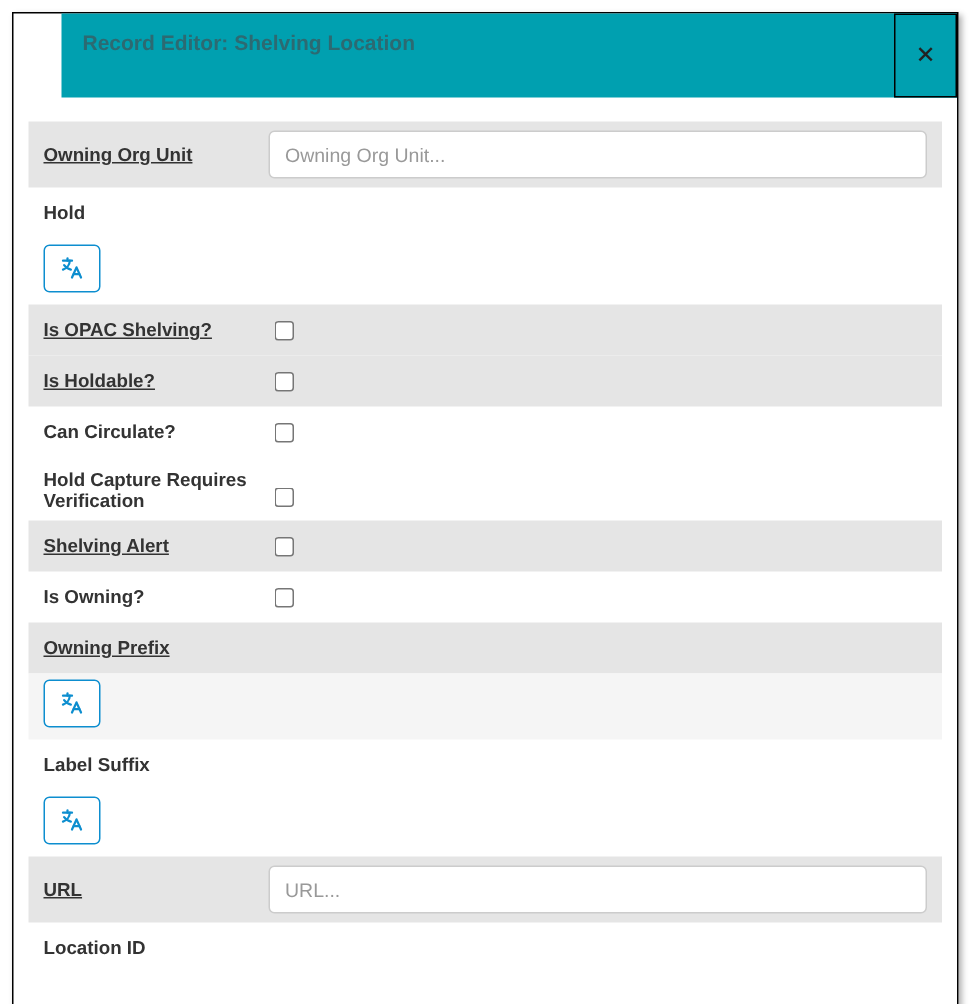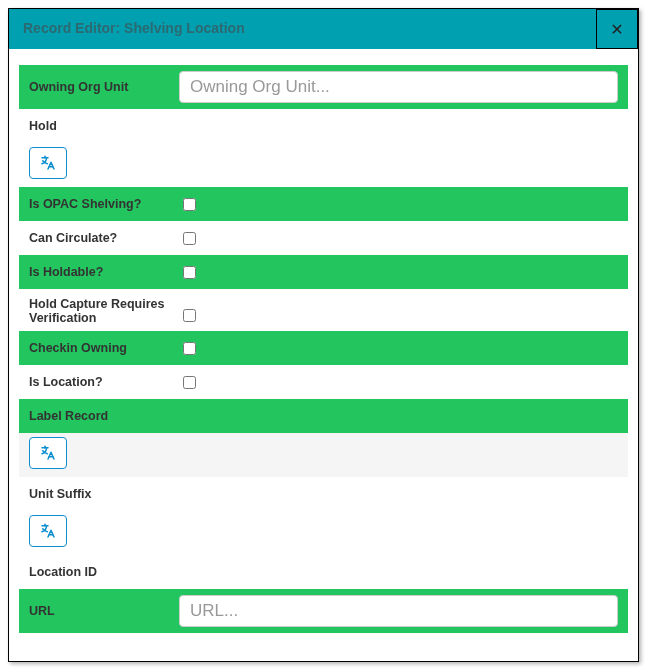--- a/index.html
+++ b/index.html
@@ -15,21 +15,22 @@
     width: 631px;
     border: 1px solid #000;
     box-shadow: 2px 2px 4px rgba(0,0,0,0.3);
     background: #fff;
   }
   .header {
     background: #00a0b0;
     color: #1a5f66;
     display: flex;
     align-items: stretch;
-    height: 40px;
+    height: 56px;
+    margin-left: 32px;
   }
   .header-title {
     flex: 1;
     font-weight: bold;
     font-size: 14px;
     padding: 11px 14px;
     color: #2c6a72;
   }
   .close-btn {
     width: 42px;
@@ -44,36 +45,36 @@
   }
   .body {
     padding: 16px 10px 0 10px;
   }
   .row {
     display: flex;
     align-items: center;
     padding: 6px 10px;
     min-height: 34px;
   }
-  .row.shade { background: #22c55e; }
+  .row.shade { background: #e5e5e5; text-decoration: underline; }
   .row .label {
     width: 150px;
     font-weight: bold;
     font-size: 12.5px;
     color: #333;
     padding-right: 8px;
   }
   .row .field { flex: 1; }
   .txt {
     width: 100%;
     height: 32px;
     border: 1px solid #ccc;
     border-radius: 4px;
     padding: 4px 10px;
-    font-size: 17px;
+    font-size: 13px;
     color: #555;
   }
   .txt::placeholder { color: #999; }
   .chk {
     width: 13px;
     height: 13px;
   }
   .translate-row {
     padding: 4px 10px 8px 10px;
   }
@@ -133,87 +134,87 @@
             <path d="M13.5 17h5"></path>
           </svg>
       </div>
     </div>
 
     <div class="row shade">
       <div class="label">Is OPAC Shelving?</div>
       <div class="field"><input type="checkbox" class="chk" style=""></div>
     </div>
 
+    <div class="row shade">
+      <div class="label">Is Holdable?</div>
+      <div class="field"><input type="checkbox" class="chk" style=""></div>
+    </div>
+
     <div class="row">
       <div class="label">Can Circulate?</div>
-      <div class="field"><input type="checkbox" class="chk" style=""></div>
-    </div>
-
-    <div class="row shade">
-      <div class="label">Is Holdable?</div>
       <div class="field"><input type="checkbox" class="chk" style=""></div>
     </div>
 
     <div class="row multi">
       <div class="label">Hold Capture Requires Verification</div>
       <div class="field"><input type="checkbox" class="chk" style=""></div>
     </div>
 
     <div class="row shade">
-      <div class="label">Checkin Owning</div>
-      <div class="field"><input type="checkbox" class="chk" style=""></div>
-    </div>
-
-    <div class="row">
-      <div class="label">Is Location?</div>
-      <div class="field"><input type="checkbox" class="chk" style=""></div>
-    </div>
-
-    <div class="row shade">
-      <div class="label">Label Record</div>
+      <div class="label">Shelving Alert</div>
+      <div class="field"><input type="checkbox" class="chk" style=""></div>
+    </div>
+
+    <div class="row">
+      <div class="label">Is Owning?</div>
+      <div class="field"><input type="checkbox" class="chk" style=""></div>
+    </div>
+
+    <div class="row shade">
+      <div class="label">Owning Prefix</div>
     </div>
     <div class="translate-row shade">
       <div class="translate-btn">
         <svg width="18" height="18" viewBox="0 0 24 24" fill="none" stroke="#0d8ecf" stroke-width="2" stroke-linecap="round" stroke-linejoin="round">
             <path d="M4 5h8"></path>
             <path d="M8 3v2"></path>
             <path d="M10 5c0 4-3 7-6 8"></path>
             <path d="M5 9c1.5 2 3.5 3.5 6 4"></path>
             <path d="M12 20l4-9 4 9"></path>
             <path d="M13.5 17h5"></path>
           </svg>
       </div>
     </div>
 
     <div class="row">
-      <div class="label">Unit Suffix</div>
+      <div class="label">Label Suffix</div>
     </div>
     <div class="translate-row">
       <div class="translate-btn">
         <svg width="18" height="18" viewBox="0 0 24 24" fill="none" stroke="#0d8ecf" stroke-width="2" stroke-linecap="round" stroke-linejoin="round">
             <path d="M4 5h8"></path>
             <path d="M8 3v2"></path>
             <path d="M10 5c0 4-3 7-6 8"></path>
             <path d="M5 9c1.5 2 3.5 3.5 6 4"></path>
             <path d="M12 20l4-9 4 9"></path>
             <path d="M13.5 17h5"></path>
           </svg>
       </div>
     </div>
 
-    <div class="row">
-      <div class="label">Location ID</div>
-      <div class="field"></div>
-    </div>
-
     <div class="row shade">
       <div class="label">URL</div>
       <div class="field">
         <input class="txt" type="text" placeholder="URL..." style="">
       </div>
+    </div>
+
+    <div class="row">
+      <div class="label">Location ID</div>
+      <div class="field"></div>
     </div>
 
   </div>
 
   <div class="footer">
     
     
   </div>
 </div>
 

